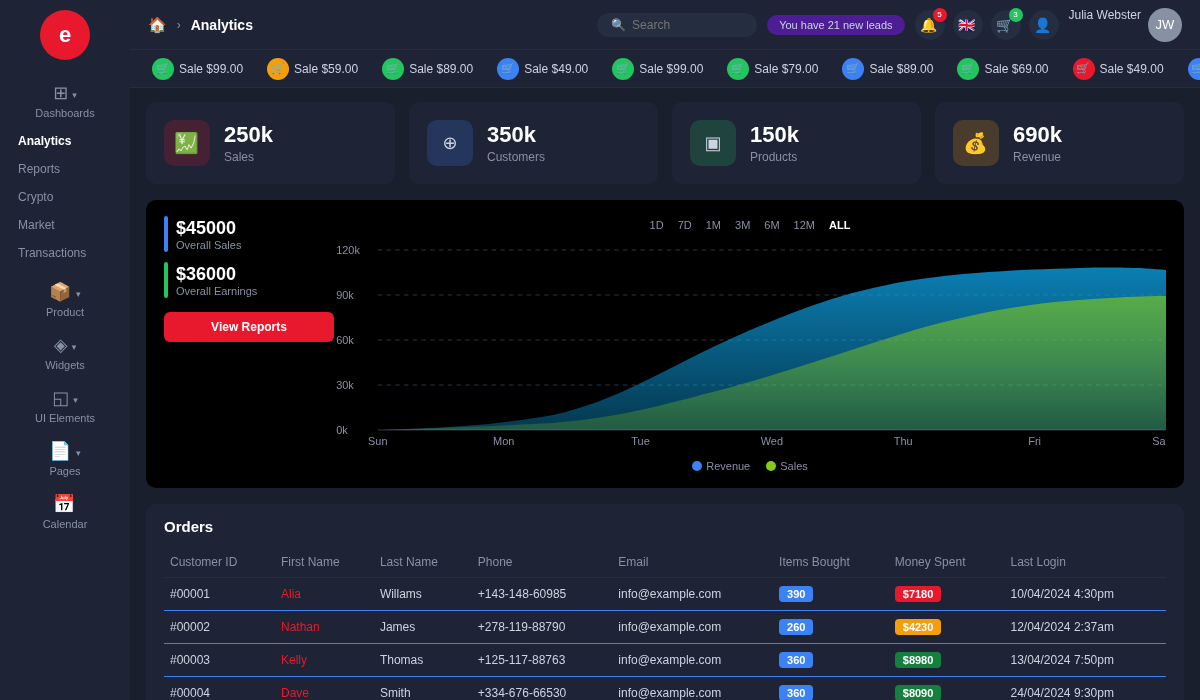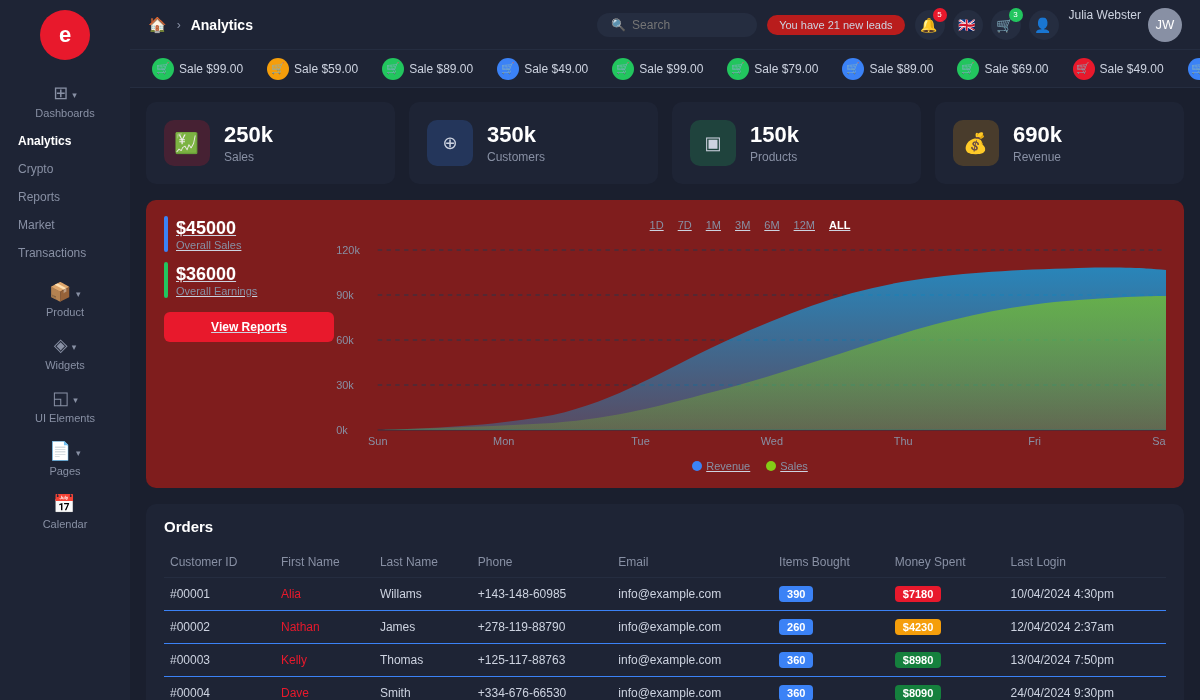--- a/index.html
+++ b/index.html
@@ -31,21 +31,21 @@
       background: #1e2435; padding: 0 18px; height: 50px; display: flex; align-items: center; gap: 10px; border-bottom: 1px solid #252d40;
     }
     .header-home-icon { font-size: 15px; color: #8890a4; }
     .breadcrumb-sep { color: #8890a4; font-size: 12px; }
     .breadcrumb-current { font-size: 14px; color: #fff; font-weight: 600; }
     .header-spacer { flex: 1; }
     .search-box {
       background: #252d40; border: none; border-radius: 20px; padding: 5px 14px; color: #8890a4; font-size: 12px; width: 160px; display: flex; align-items: center; gap: 6px;
     }
     .search-box input { background: transparent; border: none; outline: none; color: #cdd3e0; font-size: 12px; width: 120px; }
-    .leads-badge { background: #b91c1c; border-radius: 20px; padding: 4px 12px; font-size: 11px; color: #cdd3e0; white-space: nowrap; }
+    .leads-badge { background: #4c1d95; border-radius: 20px; padding: 4px 12px; font-size: 11px; color: #cdd3e0; white-space: nowrap; }
     .header-icons { display: flex; align-items: center; gap: 8px; }
     .hicon { width: 30px; height: 30px; border-radius: 50%; background: #252d40; display: flex; align-items: center; justify-content: center; font-size: 14px; position: relative; cursor: pointer; }
     .hicon .badge { position: absolute; top: -2px; right: -2px; background: #e8192c; color: #fff; font-size: 8px; border-radius: 50%; width: 14px; height: 14px; display: flex; align-items: center; justify-content: center; }
     .hicon .badge-green { background: #22c55e; }
     .user-avatar { display: flex; gap: 7px; cursor: pointer; }
     .avatar-circle { width: 34px; height: 34px; border-radius: 50%; background: #8890a4; overflow: hidden; display: flex; align-items: center; justify-content: center; font-size: 13px; color: #fff; }
     .user-name { font-size: 12px; color: #cdd3e0; }
 
     
     .ticker {
@@ -64,21 +64,21 @@
     }
     .stat-icon { width: 46px; height: 46px; border-radius: 10px; display: flex; align-items: center; justify-content: center; font-size: 20px; flex-shrink: 0; }
     .stat-icon-red { background: rgba(232,25,44,0.2); }
     .stat-icon-blue { background: rgba(59,130,246,0.2); }
     .stat-icon-green { background: rgba(34,197,94,0.2); }
     .stat-icon-yellow { background: rgba(245,158,11,0.2); }
     .stat-value { font-size: 22px; font-weight: 700; color: #fff; }
     .stat-label { font-size: 12px; color: #8890a4; margin-top: 2px; }
 
     
-    .chart-section { background: #7f1d1d; border-radius: 10px; padding: 16px 18px; margin-bottom: 16px; text-decoration: underline; }
+    .chart-section { background: #000000; border-radius: 10px; padding: 16px 18px; margin-bottom: 16px; }
     .chart-legend-value { font-size: 18px; font-weight: 700; color: #fff; }
     .chart-legend-label { font-size: 11px; color: #8890a4; }
     .chart-legend-bar { width: 4px; height: 36px; border-radius: 2px; display: inline-block; margin-right: 8px; vertical-align: middle; }
     .bar-blue { background: #3b82f6; }
     .bar-green { background: #22c55e; }
     .bar-purple { background: #8b5cf6; }
     .bar-yellow { background: #f59e0b; }
     .chart-legend-row { display: flex; align-items: center; }
     .time-btn { background: transparent; border: none; color: #8890a4; font-size: 11px; cursor: pointer; padding: 3px 5px; border-radius: 4px; }
     .time-btn.active { color: #fff; font-weight: 600; }
@@ -113,22 +113,22 @@
 
   <div class="sidebar-item">
     <div class="sidebar-icon-row">
       <span class="icon">⊞</span>
       <span class="chevron">▾</span>
     </div>
     <span>Dashboards</span>
   </div>
 
   <div class="sidebar-nav-item active">Analytics</div>
+  <div class="sidebar-nav-item">Reports</div>
   <div class="sidebar-nav-item">Crypto</div>
-  <div class="sidebar-nav-item">Reports</div>
   <div class="sidebar-nav-item">Market</div>
   <div class="sidebar-nav-item">Transactions</div>
 
   <div class="sidebar-item" style="margin-top:6px;">
     <div class="sidebar-icon-row">
       <span class="icon">📦</span>
       <span class="chevron">▾</span>
     </div>
     <span>Product</span>
   </div>

